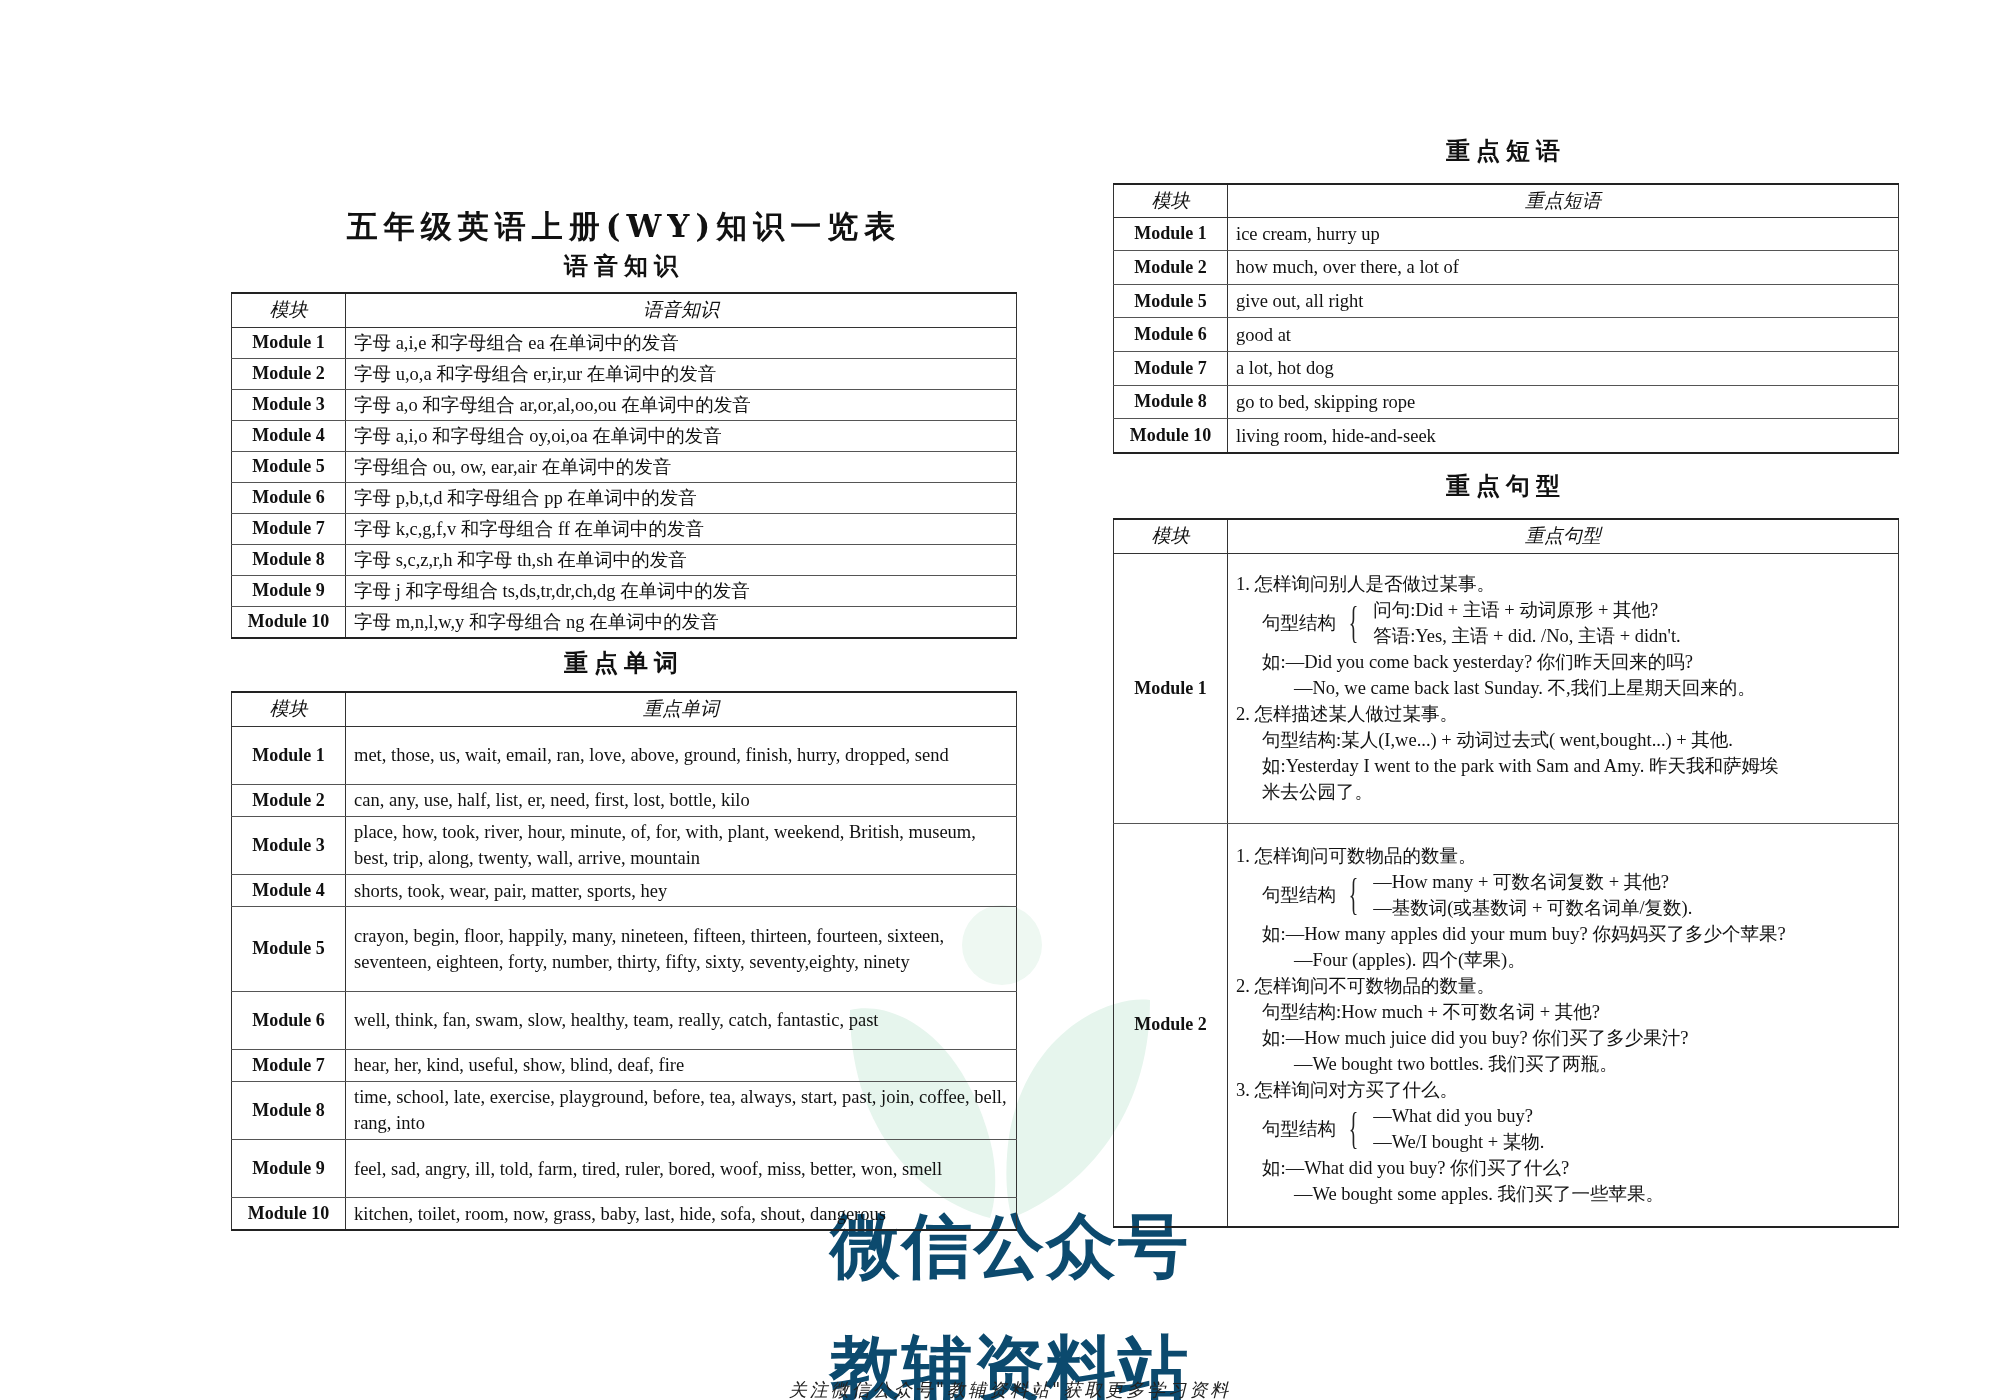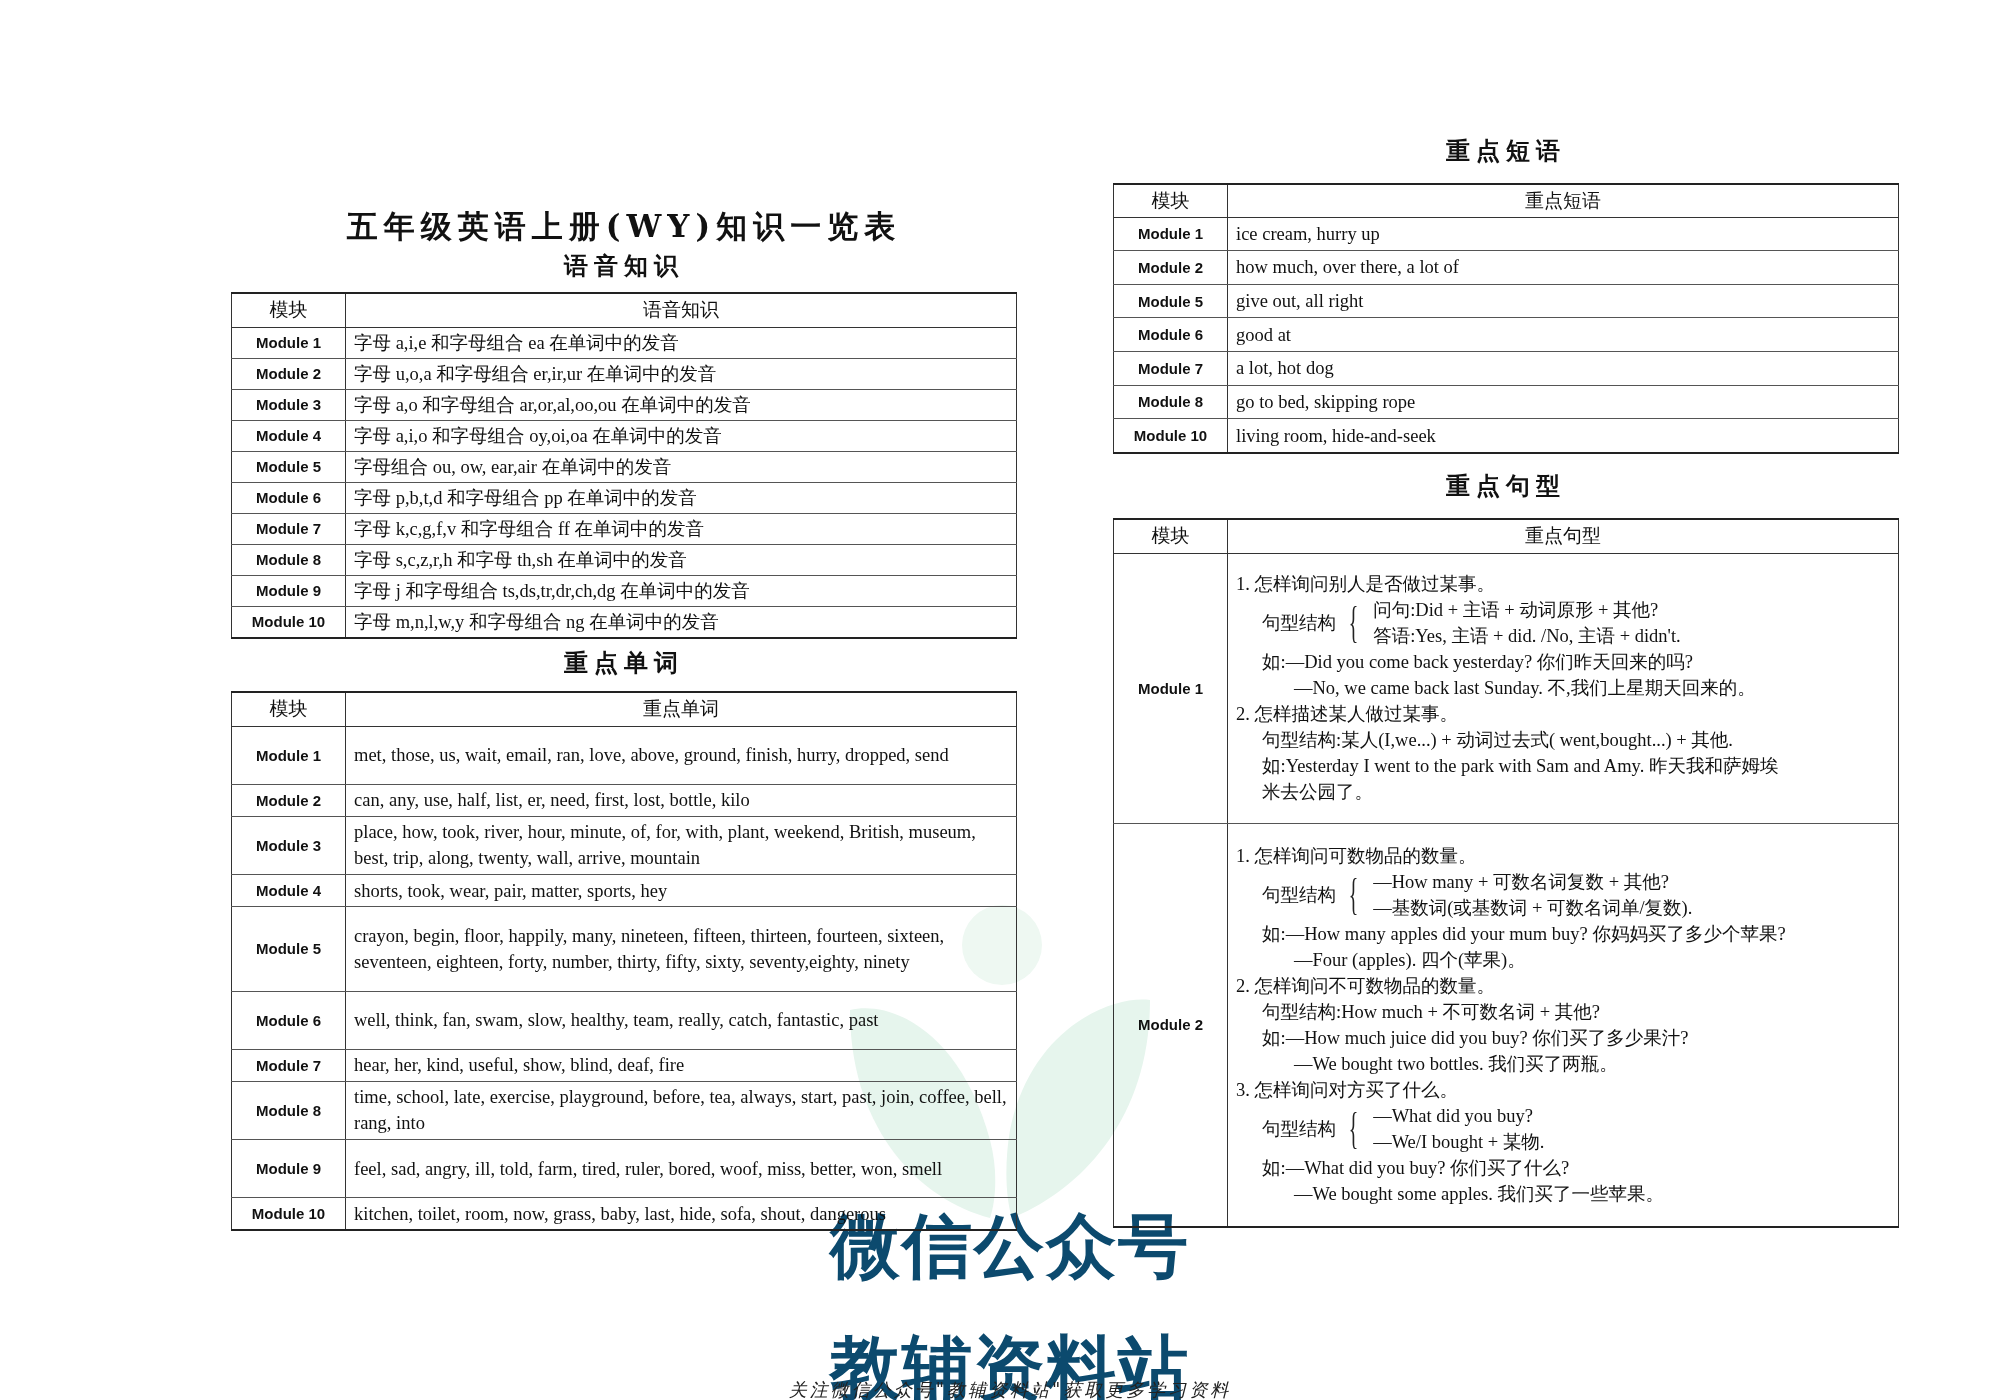--- a/index.html
+++ b/index.html
@@ -23,26 +23,27 @@
   table.kt {
     position: absolute; border-collapse: collapse; z-index: 2; background: transparent;
     border-top: 2px solid #222; border-bottom: 2px solid #222; border-left: 1.5px solid #333; border-right: 1.5px solid #333;
   }
   table.kt th, table.kt td {
     border-top: 1px solid #555; border-bottom: 1px solid #555; padding: 0; vertical-align: middle;
   }
   table.kt th {
     font-family: "DejaVu Sans", sans-serif; font-weight: normal; font-size: 19px; text-align: center;
     border-bottom: 1.5px solid #333;
+    font-style: italic;
   }
   table.kt td.mod, table.kt th.mod {
     border-right: 1.5px solid #333; text-align: center; width: 113px;
   }
   table.kt td.mod {
-    font-family: Liberation Sans, sans-serif; font-weight: bold; font-size: 15px; white-space: nowrap;
+    font-family: Liberation Serif, serif; font-weight: bold; font-size: 18px; white-space: nowrap;
   }
   table.kt td.content {
     font-family: "Liberation Serif", "DejaVu Serif", serif; font-size: 18.5px; padding: 2px 8px; line-height: 26px;
   }
   .sent { font-family: "Liberation Serif", "DejaVu Serif", serif; font-size: 18.5px; line-height: 28px; }
   .sent .l0 { padding-left: 0; }
   .sent .l1 { padding-left: 26px; }
   .sent .l2 { padding-left: 58px; }
   .brace-block { display: flex; align-items: center; padding-left: 26px; gap: 15px; }
   .brace-label { white-space: nowrap; }

